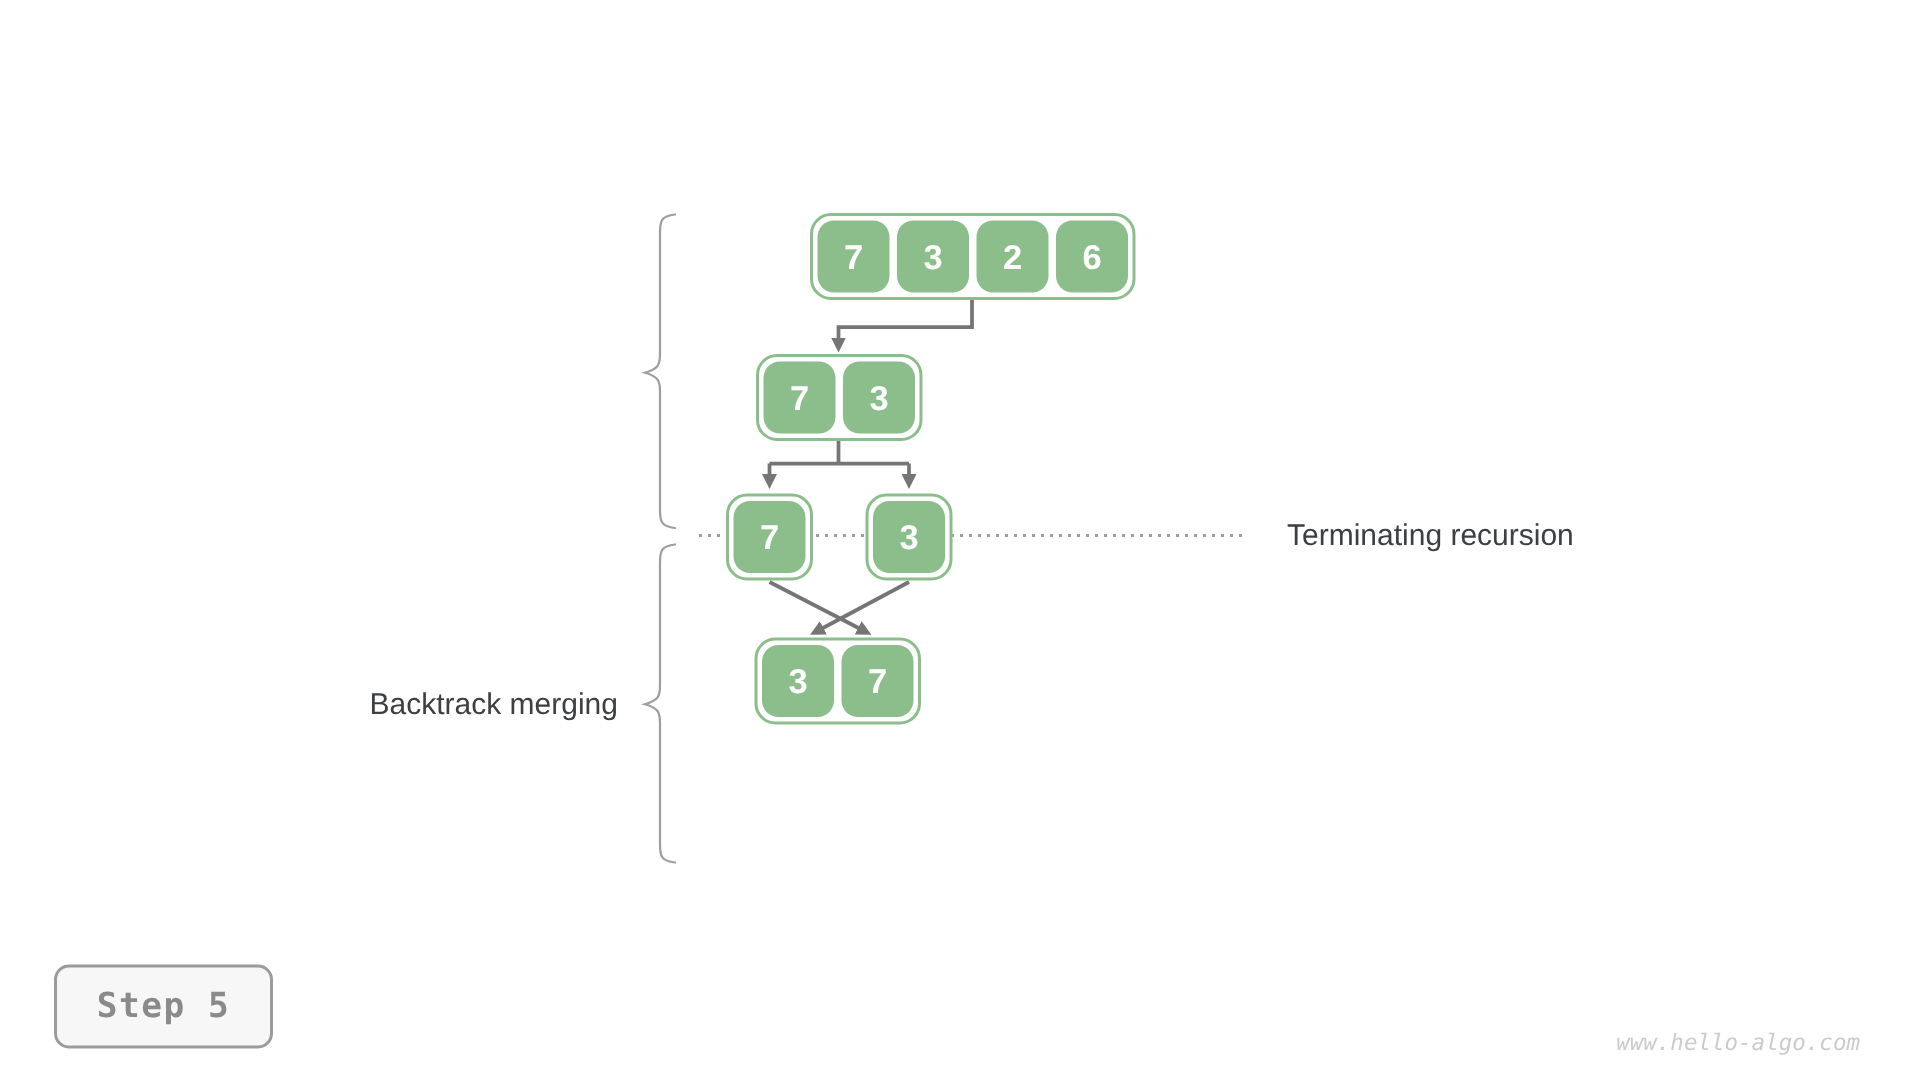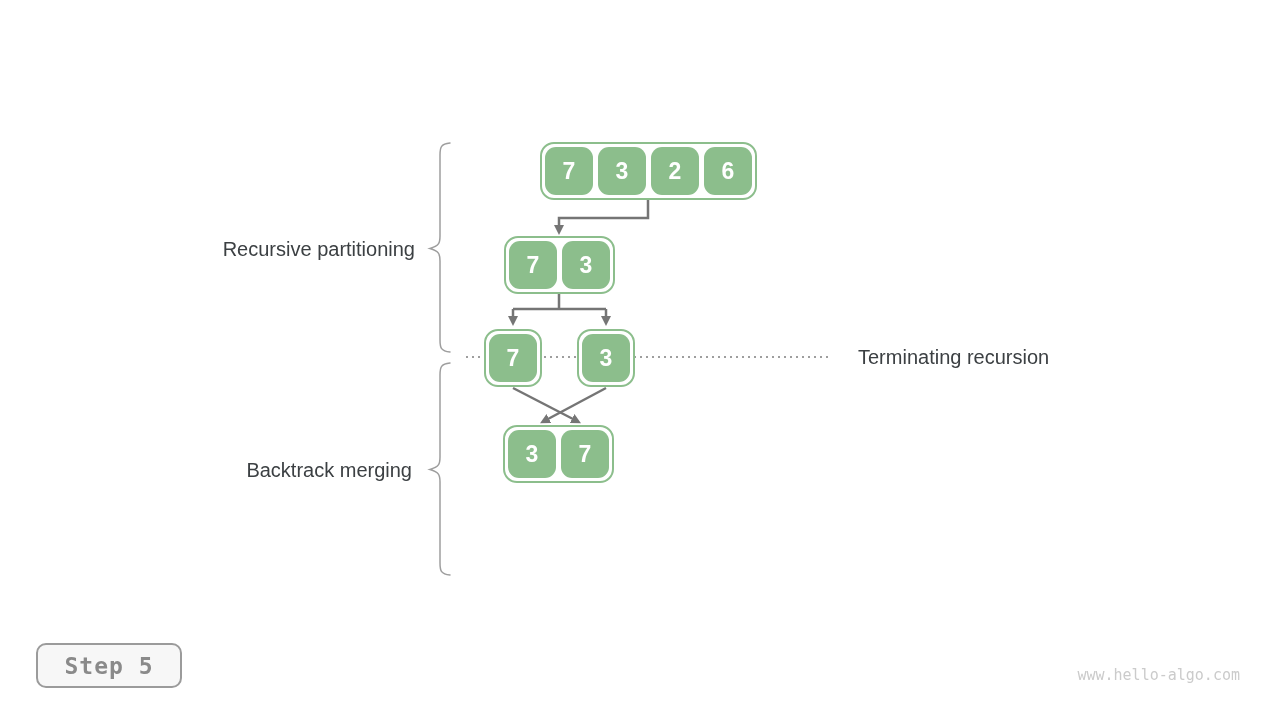--- a/index.html
+++ b/index.html
@@ -71,40 +71,41 @@
     line-height: 24px;
   }
   #label-partitioning { right: 865px; top: 237px; text-align: right; }
   #label-merging { right: 868px; top: 458px; text-align: center; }
   #label-terminating { left: 858px; top: 345px; }
 
   .step-badge {
     position: absolute;
     z-index: 2;
     left: 36px; top: 643px;
-    width: 146px; height: 45px;
+    width: 146px; height: 56px;
     background: var(--badge-bg);
     border: 2px solid var(--badge-border);
     border-radius: 10px;
     display: flex;
     align-items: center;
     justify-content: center;
     color: var(--badge-text);
     font-family: "DejaVu Sans Mono", monospace;
     font-size: 23px;
     font-weight: bold;
     letter-spacing: 1px;
   }
   .watermark {
     position: absolute;
     z-index: 2;
-    right: 40px; bottom: 36px;
+    right: 40px; bottom: 16px;
     color: var(--watermark-gray);
     font-family: "DejaVu Sans Mono", monospace;
     font-size: 15px;
+    font-style: italic;
   }
 </style>
 </head>
 <body>
 
 <div class="stage">
 
   <svg class="connector-layer" width="1280" height="720" viewBox="0 0 1280 720" xmlns="http://www.w3.org/2000/svg">
     <defs>
       <marker id="arrowhead" viewBox="0 0 10 10" refX="1" refY="5" markerWidth="10" markerHeight="10" markerUnits="userSpaceOnUse" orient="auto">
@@ -146,21 +147,20 @@
 
   <div class="arr" id="arr-single-right">
     <div class="cell">3</div>
   </div>
 
   <div class="arr" id="arr-merged">
     <div class="cell">3</div>
     <div class="cell">7</div>
   </div>
 
-  <div class="phase-label" id="label-partitioning">Recursive partitioning</div>
   <div class="phase-label" id="label-merging">Backtrack merging</div>
   <div class="phase-label" id="label-terminating">Terminating recursion</div>
 
   <div class="step-badge">
     <span>Step 5</span>
   </div>
 
   <div class="watermark">www.hello-algo.com</div>
 
 </div>

